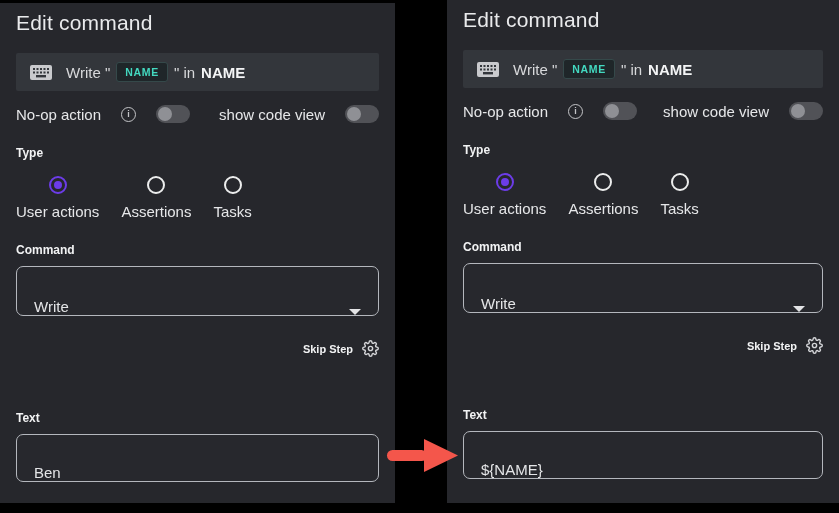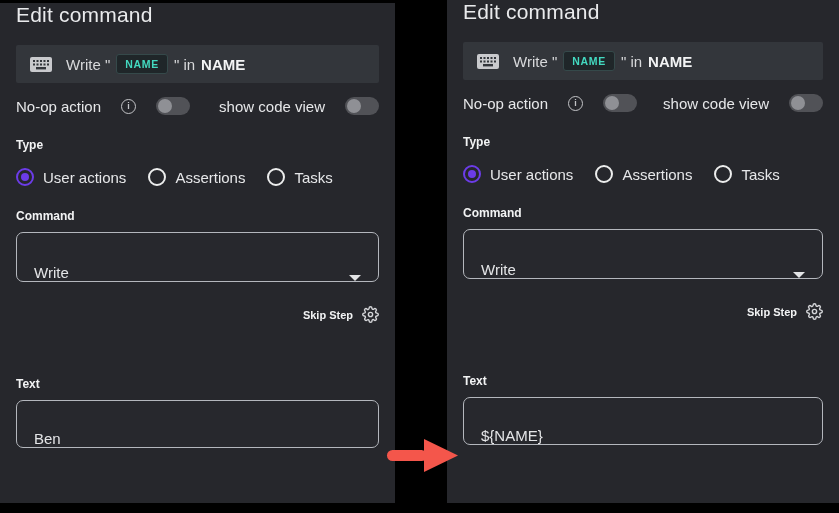--- a/index.html
+++ b/index.html
@@ -2,21 +2,21 @@
 <html><head>
 <meta charset="utf-8">
 <style>
   html,body{margin:0;padding:0;background:#000;}
   .stage{position:relative;width:839px;height:513px;background:#000;overflow:hidden;
          font-family:"Liberation Sans",sans-serif;color:#e4e5e7;}
   .panel{position:absolute;background:#26272c;box-sizing:border-box;padding:0 16px;}
   .panel-left{left:0;top:3px;width:395px;height:500px;}
   .panel-right{left:447px;top:0;width:392px;height:503px;}
 
-  .title{margin:0;font-size:21px;font-weight:500;color:#e9eaec;letter-spacing:.2px;}
+  .title{margin:0;padding-top:8px;font-size:21px;font-weight:500;color:#e9eaec;letter-spacing:.2px;}
 
   .preview-bar{margin-top:18px;height:38px;background:#33363b;border-radius:2px;
                display:flex;align-items:center;gap:14px;padding:0 14px;box-sizing:border-box;}
   .kb-icon{display:flex;align-items:center;}
   .prev-text{font-size:15px;color:#d8d9db;display:flex;align-items:center;gap:6px;white-space:pre;}
   .chip{display:inline-block;background:#1f2629;border:1px solid #35494a;color:#43d9c0;
         font-size:10.5px;font-weight:700;letter-spacing:.7px;padding:3px 8px;border-radius:3px;}
   .prev-target{font-weight:700;color:#f3f4f5;}
 
   .toggle-row{margin-top:14px;display:flex;justify-content:space-between;align-items:center;}
@@ -24,21 +24,21 @@
   .info-circle{width:13px;height:13px;border:1px solid #c3c4c7;border-radius:50%;
                display:inline-flex;align-items:center;justify-content:center;
                font-size:9px;color:#c3c4c7;font-weight:700;}
   .info-circle::before{content:"i";}
   .toggle{position:relative;width:34px;height:18px;border-radius:9px;background:#515257;display:inline-block;cursor:pointer;}
   .toggle .knob{position:absolute;left:2px;top:2px;width:14px;height:14px;border-radius:50%;background:#8f9095;}
 
   .sec-label{margin-top:23px;font-size:12px;font-weight:700;color:#f2f3f4;}
 
   .radio-row{margin-top:16px;display:flex;align-items:center;gap:22px;}
-  .radio-opt{display:flex;align-items:center;gap:9px;font-size:15px;color:#e6e7e9;cursor:pointer;}
+  .radio-opt{display:flex;align-items:center;gap:9px;font-size:15px;color:#e6e7e9;cursor:pointer;flex-direction:column;}
   .radio{width:14px;height:14px;border-radius:50%;border:2.5px solid #eceded;display:inline-block;position:relative;}
   .radio.checked{border-color:#6c3ce8;}
   .radio.checked::after{content:"";position:absolute;left:50%;top:50%;width:8px;height:8px;margin:-4px 0 0 -4px;
                         border-radius:50%;background:#6c3ce8;}
 
   .select,.text-input{margin-top:9px;border:1.5px solid #b4b7bd;border-radius:7px;background:#27282d;
         box-sizing:border-box;display:flex;align-items:flex-end;padding:0 17px;font-size:15px;color:#e4e5e7;cursor:pointer;}
   .select{height:50px;justify-content:space-between;}
   .text-input{height:48px;}
   .chev{width:0;height:0;border-left:6px solid transparent;border-right:6px solid transparent;

